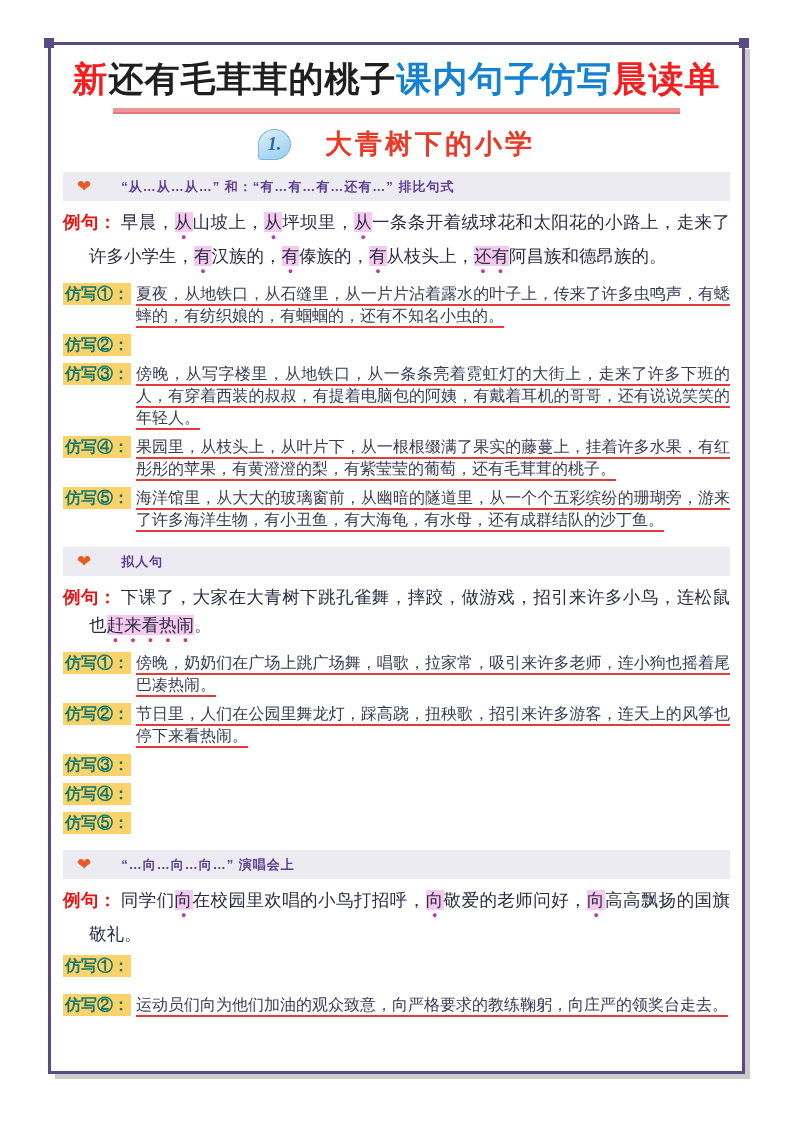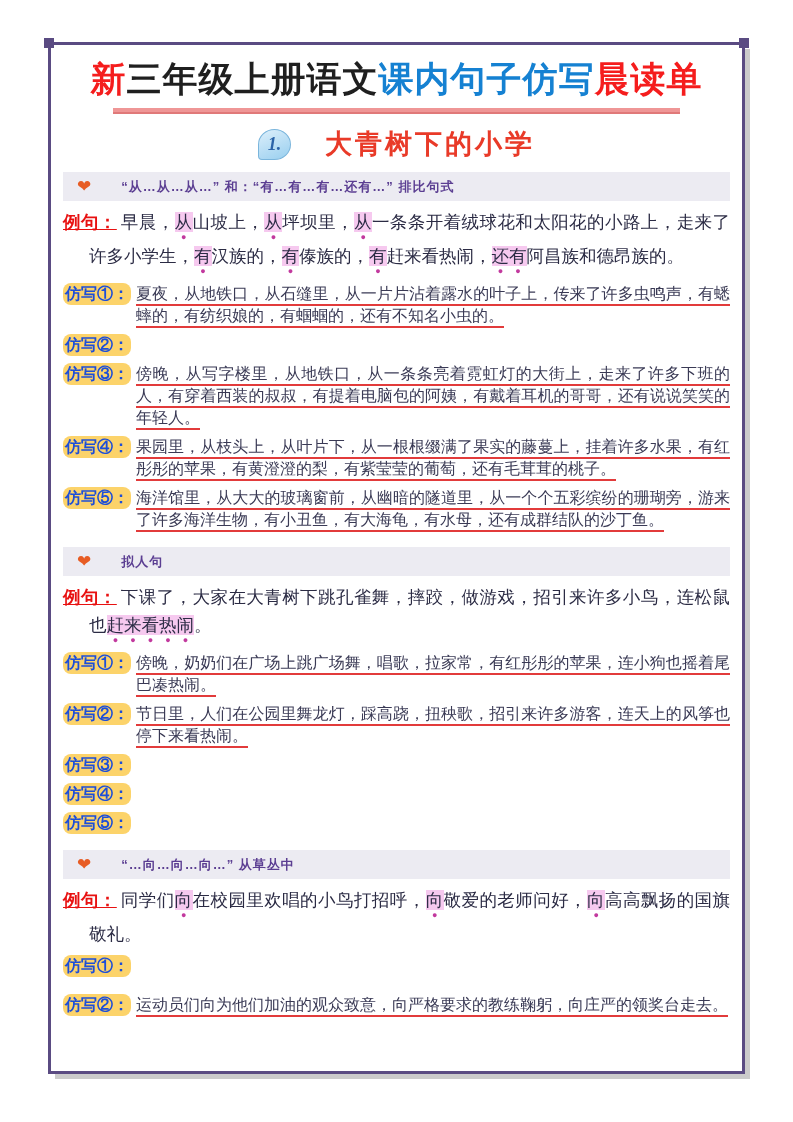--- a/index.html
+++ b/index.html
@@ -50,64 +50,64 @@
   }
   .heart{color:var(--heart);font-size:17px;line-height:1;margin:0 30px 0 6px;font-family:"DejaVu Sans", sans-serif;}
   .sec-head-text{
     color:var(--heading-purple);font-weight:bold;font-size:13px;letter-spacing:1px;
     font-family:"Liberation Sans", sans-serif;
   }
   .example{
     margin:0 0 7px;padding-left:26px;text-indent:-26px;
     font-size:17.5px;line-height:28px;color:var(--body-text);text-align:justify;
   }
-  .ex-label{color:var(--example-label-red);font-weight:bold;margin-right:4px;text-decoration:underline;}
+  .ex-label{color:var(--example-label-red);font-weight:bold;margin-right:4px;}
   .hl{
     background:var(--highlight-pink);
     -webkit-text-emphasis:filled circle var(--emphasis-dot);
     text-emphasis:filled circle var(--emphasis-dot);
     -webkit-text-emphasis-position:under;
     text-emphasis-position:under left;
   }
   .imitation{display:flex;align-items:flex-start;margin:0 0 7px;}
   .imit-label{
-    flex:0 0 auto;background:var(--highlight-yellow);color:#1d4ed8;
-    font-weight:bold;font-size:16px;line-height:22px;padding:0 2px;margin-right:5px;white-space:nowrap;border-radius:8px;
+    flex:0 0 auto;background:var(--highlight-yellow);color:#0f766e;
+    font-weight:bold;font-size:16px;line-height:22px;padding:0 2px;margin-right:5px;white-space:nowrap;
   }
   .imit-text{
     flex:1;font-size:16px;line-height:22px;color:var(--answer-text);text-align:justify;
     text-decoration:underline;text-decoration-color:var(--underline-red);
     text-decoration-thickness:1.5px;text-underline-offset:4.5px;
   }
   .section[data-idx="2"] .imitation{margin-bottom:17px;}
 </style>
 </head>
 <body>
 
 <div class="frame">
   <div class="corner c-tl"></div>
   <div class="corner c-tr"></div>
 
-  <h1 class="title"><span class="t-red">新</span><span class="t-dark">三年级上册语文</span><span class="t-blue">课内句子仿写</span><span class="t-red">晨读单</span></h1>
+  <h1 class="title"><span class="t-red">新</span><span class="t-dark">还有毛茸茸的桃子</span><span class="t-blue">课内句子仿写</span><span class="t-red">晨读单</span></h1>
   <div class="title-rule"></div>
 
   <div class="lesson">
     <div class="badge">
       <span>1.</span>
     </div>
     <div class="lesson-title">大青树下的小学</div>
   </div>
 
   <div id="sections">
   <section class="section" data-idx="0">
     <div class="sec-head">
       <span class="heart">❤</span>
       <span class="sec-head-text">“从…从…从…” 和：“有…有…有…还有…” 排比句式</span>
     </div>
-    <p class="example"><span class="ex-label">例句：</span><span>早晨，</span><span class="hl">从</span><span>山坡上，</span><span class="hl">从</span><span>坪坝里，</span><span class="hl">从</span><span>一条条开着绒球花和太阳花的小路上，走来了许多小学生，</span><span class="hl">有</span><span>汉族的，</span><span class="hl">有</span><span>傣族的，</span><span class="hl">有</span><span>赶来看热闹，</span><span class="hl">还有</span><span>阿昌族和德昂族的。</span></p>
+    <p class="example"><span class="ex-label">例句：</span><span>早晨，</span><span class="hl">从</span><span>山坡上，</span><span class="hl">从</span><span>坪坝里，</span><span class="hl">从</span><span>一条条开着绒球花和太阳花的小路上，走来了许多小学生，</span><span class="hl">有</span><span>汉族的，</span><span class="hl">有</span><span>傣族的，</span><span class="hl">有</span><span>从枝头上，</span><span class="hl">还有</span><span>阿昌族和德昂族的。</span></p>
     <div class="imits">
   <div class="imitation">
     <span class="imit-label">仿写①：</span>
     <span class="imit-text">夏夜，从地铁口，从石缝里，从一片片沾着露水的叶子上，传来了许多虫鸣声，有蟋蟀的，有纺织娘的，有蝈蝈的，还有不知名小虫的。</span>
   </div>
 
   <div class="imitation">
     <span class="imit-label">仿写②：</span>
   </div>
 
@@ -130,21 +130,21 @@
 
   <section class="section" data-idx="1">
     <div class="sec-head">
       <span class="heart">❤</span>
       <span class="sec-head-text">拟人句</span>
     </div>
     <p class="example"><span class="ex-label">例句：</span><span>下课了，大家在大青树下跳孔雀舞，摔跤，做游戏，招引来许多小鸟，连松鼠也</span><span class="hl">赶来看热闹</span><span>。</span></p>
     <div class="imits">
   <div class="imitation">
     <span class="imit-label">仿写①：</span>
-    <span class="imit-text">傍晚，奶奶们在广场上跳广场舞，唱歌，拉家常，有红彤彤的苹果，连小狗也摇着尾巴凑热闹。</span>
+    <span class="imit-text">傍晚，奶奶们在广场上跳广场舞，唱歌，拉家常，吸引来许多老师，连小狗也摇着尾巴凑热闹。</span>
   </div>
 
   <div class="imitation">
     <span class="imit-label">仿写②：</span>
     <span class="imit-text">节日里，人们在公园里舞龙灯，踩高跷，扭秧歌，招引来许多游客，连天上的风筝也停下来看热闹。</span>
   </div>
 
   <div class="imitation">
     <span class="imit-label">仿写③：</span>
   </div>
@@ -155,21 +155,21 @@
 
   <div class="imitation">
     <span class="imit-label">仿写⑤：</span>
   </div>
 </div>
   </section>
 
   <section class="section" data-idx="2">
     <div class="sec-head">
       <span class="heart">❤</span>
-      <span class="sec-head-text">“…向…向…向…” 从草丛中</span>
+      <span class="sec-head-text">“…向…向…向…” 演唱会上</span>
     </div>
     <p class="example"><span class="ex-label">例句：</span><span>同学们</span><span class="hl">向</span><span>在校园里欢唱的小鸟打招呼，</span><span class="hl">向</span><span>敬爱的老师问好，</span><span class="hl">向</span><span>高高飘扬的国旗敬礼。</span></p>
     <div class="imits">
   <div class="imitation">
     <span class="imit-label">仿写①：</span>
   </div>
 
   <div class="imitation">
     <span class="imit-label">仿写②：</span>
     <span class="imit-text">运动员们向为他们加油的观众致意，向严格要求的教练鞠躬，向庄严的领奖台走去。</span>

